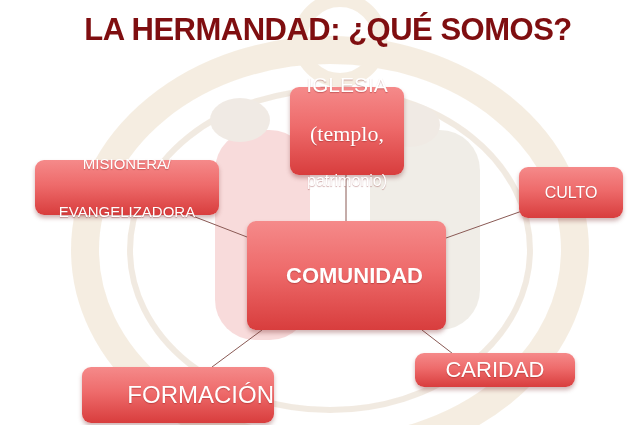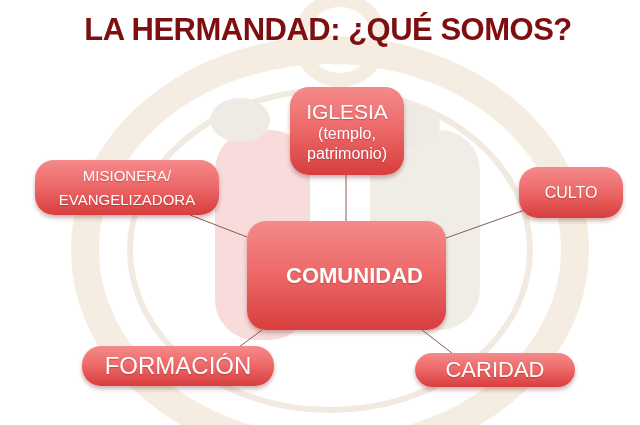--- a/index.html
+++ b/index.html
@@ -1,24 +1,24 @@
 <!DOCTYPE html>
 <html><head>
 <meta charset="utf-8">
 <style>
   html, body { margin:0; padding:0; }
   body { width:640px; height:425px; position:relative; overflow:hidden; background:#ffffff; font-family:"Liberation Sans", sans-serif; }
   .bg-emblem { position:absolute; left:0; top:0; width:640px; height:425px; }
   .title { position:absolute; left:0; width:640px; top:12px; text-align:center; padding-left:16px; box-sizing:border-box;
     font-family:"Liberation Sans", sans-serif; font-weight:bold; font-size:31px; color:#7f0e10; letter-spacing:-0.5px; }
   .lines { position:absolute; left:0; top:0; width:640px; height:425px; }
-  .node { position:absolute; box-sizing:border-box; border-radius:19px; color:#ffffff; text-align:center;
+  .node { position:absolute; box-sizing:border-box; border-radius:9px; color:#ffffff; text-align:center;
     display:flex; flex-direction:column; justify-content:center; align-items:center;
     background:linear-gradient(to bottom, #f58a8a 0%, #ee6b6b 45%, #d83d3d 100%);
-    box-shadow:0 3px 4px rgba(120,40,40,0.35); text-shadow:0 1px 1px rgba(120,20,20,0.35); line-height:1.2; }
+    box-shadow:0 3px 4px rgba(120,40,40,0.35); text-shadow:0 1px 1px rgba(120,20,20,0.35); line-height:1.2;gap:24px; }
   .node span { display:block; }
 </style>
 </head>
 <body>
 
 <svg class="bg-emblem" viewBox="0 0 640 425">
   <g opacity="0.18">
     <ellipse cx="330" cy="250" rx="245" ry="200" fill="none" stroke="#c9a060" stroke-width="28"></ellipse>
     <ellipse cx="330" cy="250" rx="200" ry="160" fill="none" stroke="#b89060" stroke-width="6"></ellipse>
     <circle cx="340" cy="40" r="40" fill="none" stroke="#c9a060" stroke-width="14"></circle>
@@ -36,36 +36,36 @@
     <line x1="346" y1="175" x2="346" y2="221"></line>
     <line x1="190" y1="215" x2="247" y2="237"></line>
     <line x1="539" y1="205" x2="446" y2="238"></line>
     <line x1="212" y1="367" x2="262" y2="330"></line>
     <line x1="470" y1="367" x2="422" y2="330"></line>
   </g>
 </svg>
 
 <div class="node" style="left:290px; top:87px; width:114px; height:88px; font-size:19px;">
   <span style="font-size:21px;">IGLESIA</span>
-  <span style="font-size:16px;">(templo,</span>
+  <span style="font-size:22px;font-family:Liberation Serif, serif;">(templo,</span>
   <span style="font-size:16px;">patrimonio)</span>
 </div>
 
 <div class="node" style="left:35px; top:160px; width:184px; height:55px; font-size:15px; line-height:1.55;">
   <span>MISIONERA/</span>
   <span>EVANGELIZADORA</span>
 </div>
 
 <div class="node" style="left:519px; top:167px; width:104px; height:51px; font-size:16px;">
   <span>CULTO</span>
 </div>
 
 <div class="node" style="left:247px; top:221px; width:199px; height:109px; font-size:22px; font-weight:bold; line-height:1.5;padding-left:16px;">
   <span>COMUNIDAD</span>
 </div>
 
-<div class="node" style="left:82px; top:346px; width:192px; height:40px; font-size:24px;">
+<div class="node" style="left:82px; top:367px; width:192px; height:56px; font-size:24px;align-items:flex-end;">
   <span>FORMACIÓN</span>
 </div>
 
 <div class="node" style="left:415px; top:353px; width:160px; height:34px; font-size:22px;">
   <span>CARIDAD</span>
 </div>
 
 </body></html>

